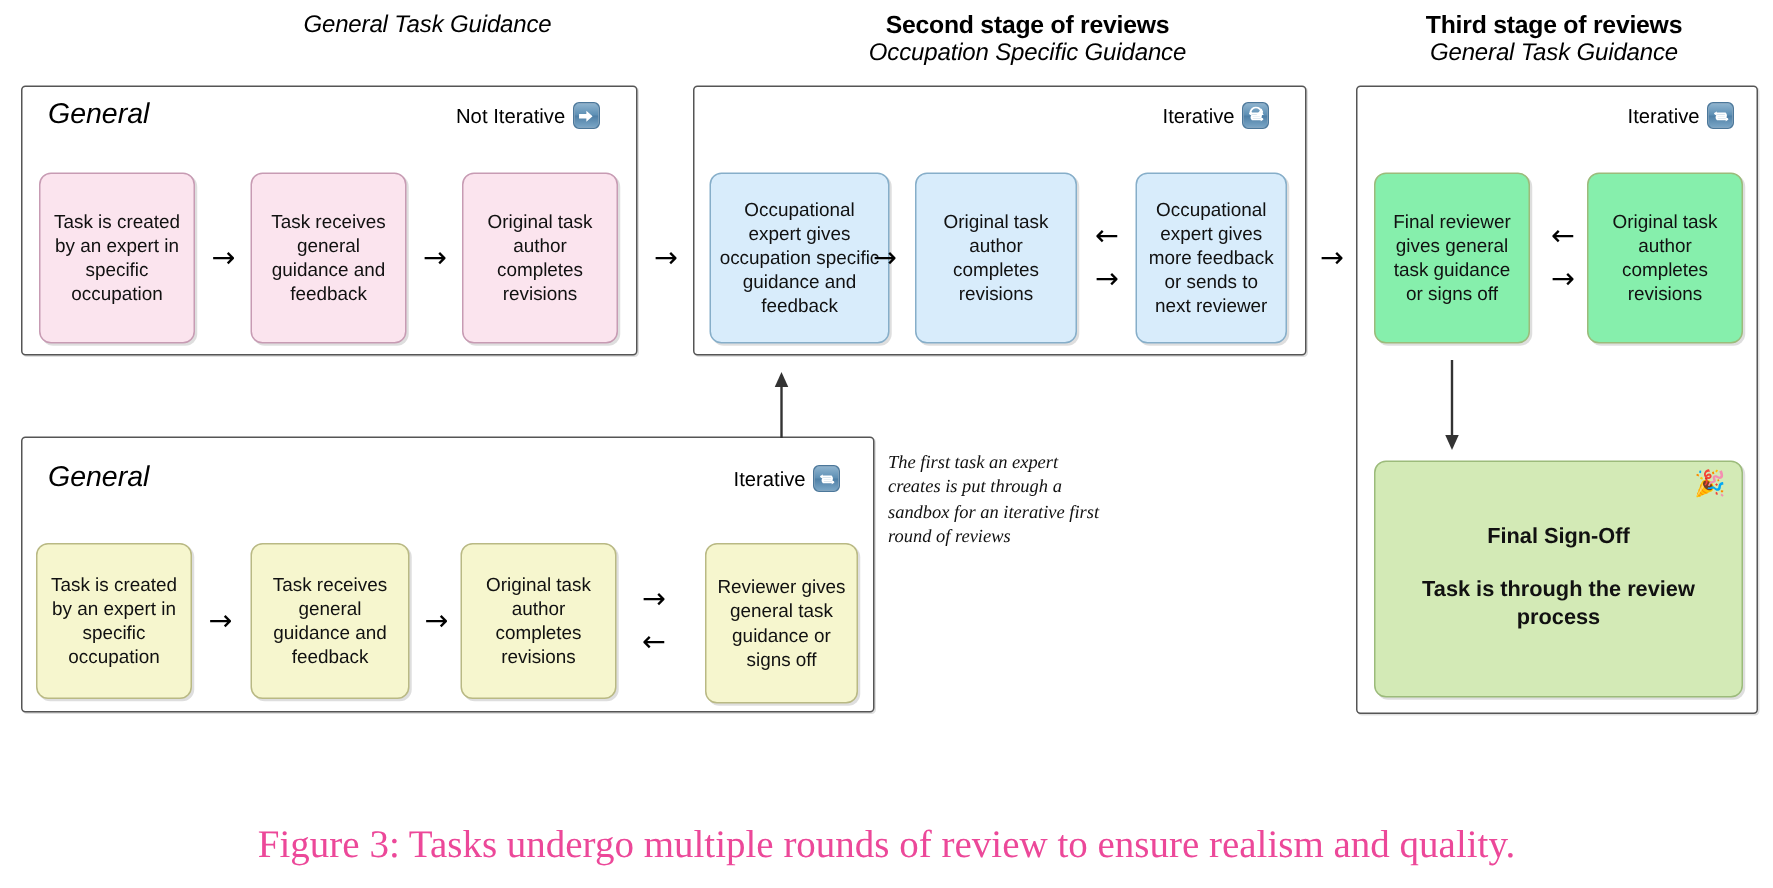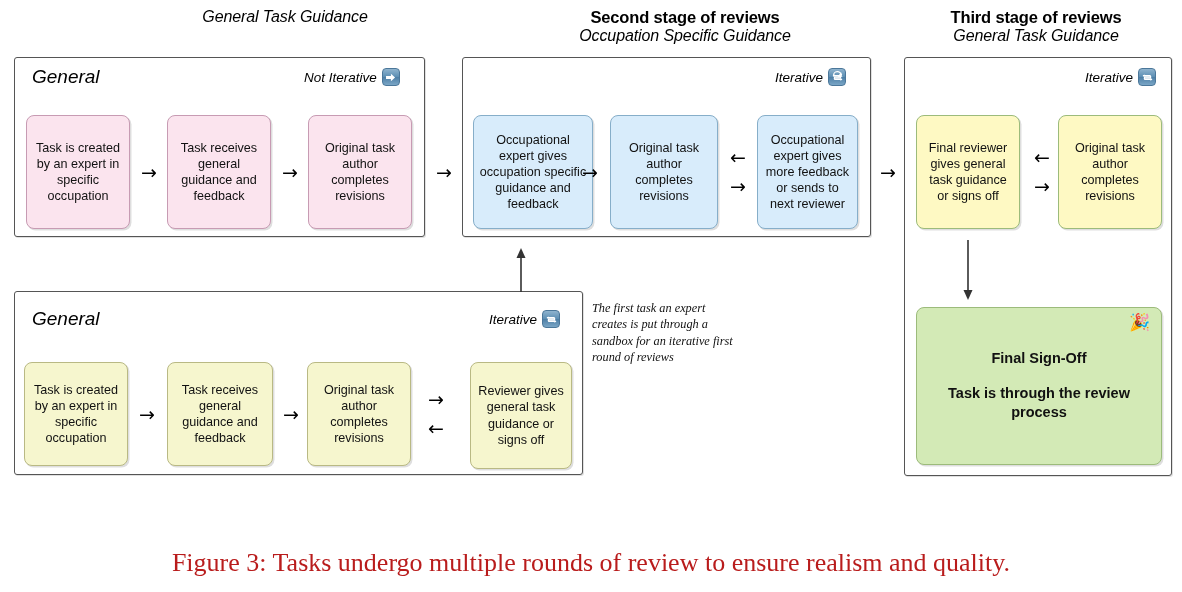--- a/index.html
+++ b/index.html
@@ -51,21 +51,20 @@
     font-style: italic;
     font-size: 19px;
     color: #000;
     white-space: nowrap;
   }
   .container-tag {
     position: absolute;
     display: flex;
     align-items: center;
     gap: 5px;
-    font-style: italic;
     font-size: 13.5px;
     color: #000;
     white-space: nowrap;
   }
 
   
   .badge-icon {
     width: 18px;
     height: 18px;
     border-radius: 4px;
@@ -89,21 +88,21 @@
     justify-content: center;
     text-align: center;
     font-size: 12.6px;
     line-height: 1.28;
     color: #111;
     padding: 4px 5px;
     box-shadow: 1.5px 1.5px 0 rgba(0,0,0,0.13);
   }
   .node.pink   { background: #fbe4ee; border: 1.3px solid #c79bb3; }
   .node.blue   { background: #d8ecfb; border: 1.3px solid #86aec9; }
-  .node.green  { background: #fef9c3; border: 1.3px solid #9cbb7b; }
+  .node.green  { background: #86efac; border: 1.3px solid #9cbb7b; }
   .node.yellow { background: #f6f6ce; border: 1.3px solid #b9b984; }
 
   
   .arrow {
     position: absolute;
     font-family: "DejaVu Sans", sans-serif;
     font-size: 19px;
     line-height: 1;
     color: #000;
     text-align: center;
@@ -160,21 +159,21 @@
   }
 
   
   .caption {
     position: absolute;
     left: 0;
     right: 0;
     text-align: center;
     font-family: "Liberation Serif", serif;
     font-size: 26px;
-    color: #b91c1c;
+    color: #ec4899;
   }
 </style>
 </head>
 <body>
 
 <div class="stage-head" style="left:120px; top:8px; width:330px;">
   <span class="t2">General Task Guidance</span>
 </div>
 
 <div class="stage-head" style="left:500px; top:8px; width:370px;">

